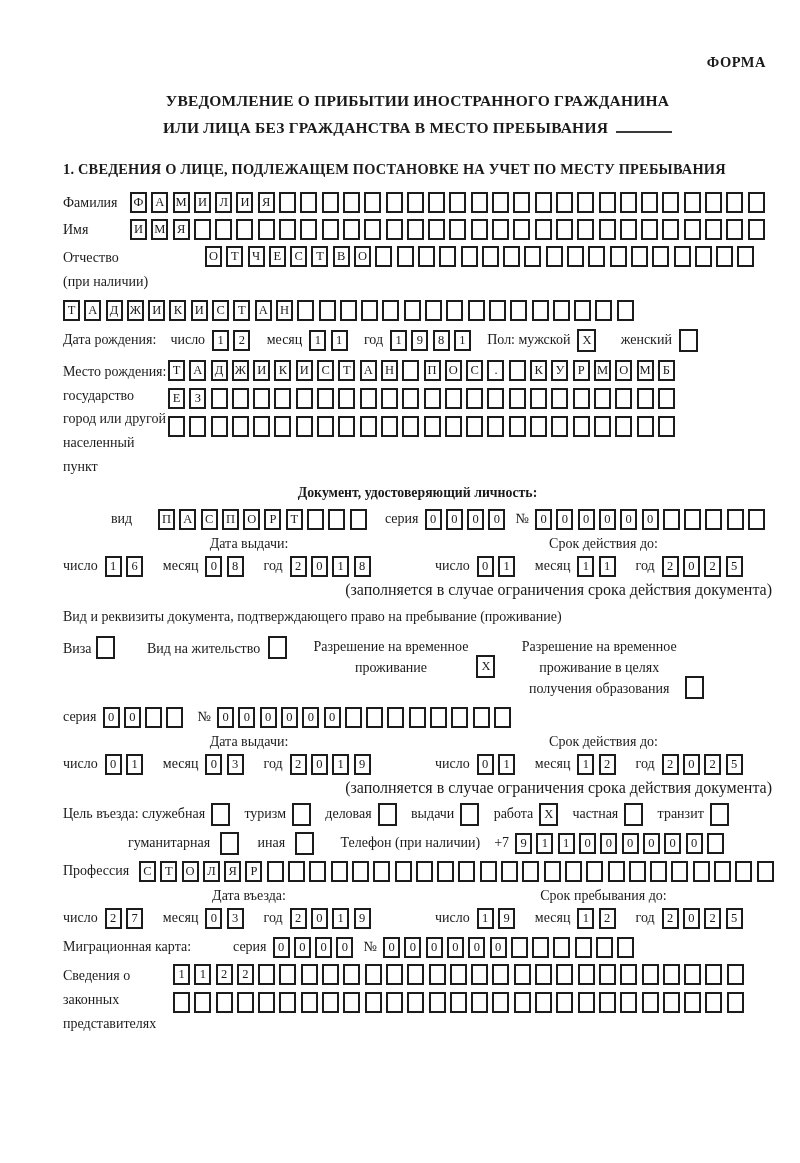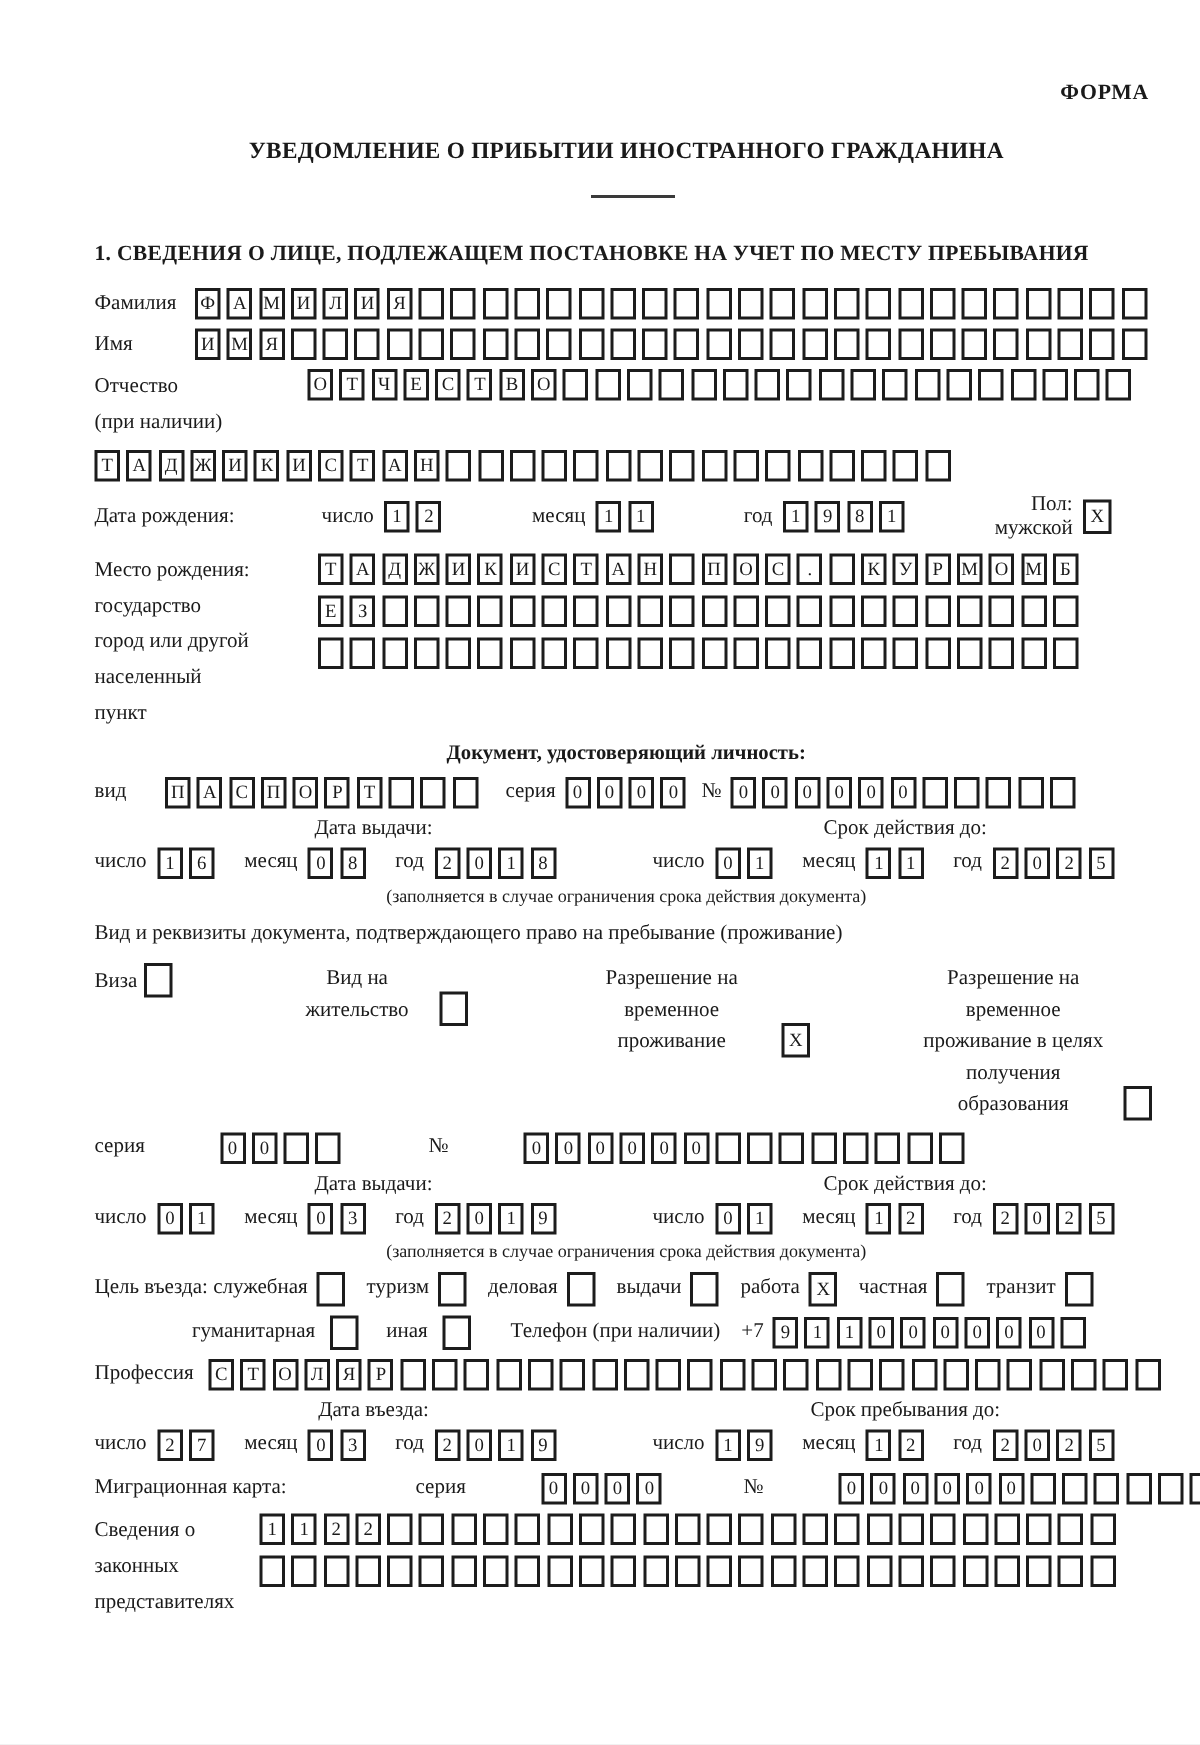--- a/index.html
+++ b/index.html
@@ -15,50 +15,50 @@
   .sec{font-weight:bold;font-size:14.4px;margin-top:20px;margin-bottom:14px;letter-spacing:.2px;}
   
   .cells{display:inline-flex;flex-wrap:nowrap;flex:0 0 auto;}
   .cell{width:13px;height:17px;border:2px solid #1c1c1c;margin-right:4.3px;display:inline-flex;
         align-items:center;justify-content:center;font-size:12.5px;background:#fff;flex:0 0 auto;}
   .cbx .cell{width:15px;height:19px;}
   
   .row{display:flex;align-items:center;margin-bottom:6px;font-size:14px;}
   .row.top{align-items:flex-start;}
   .lab{flex:0 0 auto;}
-  .lw1{width:67px;}  .lw2{width:142px;} .lw3{width:114px;} .lw4{width:105px;} .lw5{width:47px;}
+  .lw1{width:67px;}  .lw2{width:142px;} .lw3{width:114px;} .lw4{width:105px;} .lw5{width:47px;margin-left:48px;}
   .stack{line-height:1.7;}
   .boxcol .cells{display:flex;margin-bottom:7px;}
   .twocol{display:flex;font-size:14px;margin-bottom:4px;}
   .col-l{width:372px;flex:0 0 auto;}
   .col-r{flex:1;}
   .ctr{text-align:center;}
   .dg{display:inline-flex;align-items:center;text-align:right;}
   .dg .dl{margin-right:7px;}
   .dg .cells{margin-right:12px;}
-  .note-r{font-size:12px;text-align:center;margin-bottom:6px;}
+  .note-r{font-size:16px;text-align:right;margin-bottom:6px;}
   .dochead{font-weight:bold;font-size:13.8px;text-align:center;margin:4px 0 8px 0;}
   .para{font-size:14px;line-height:1.65;margin-top:4px;}
   .cb-item{display:inline-flex;align-items:flex-end;}
   .cb-item .cbx{margin-left:8px;}
   .cb-item .txt{text-align:center;line-height:1.5;}
   .gap6{margin-right:6px;} .gap10{margin-right:10px;} .gap14{margin-right:14px;}
   .gap22{margin-right:22px;} .gap28{margin-right:28px;}
-  .mt8{margin-top:8px;gap:44px;}
+  .mt8{margin-top:8px;}
 </style>
 </head>
 <body>
 
 <div class="page">
 
   <div class="forma">ФОРМА</div>
 
   <div class="title">
     <div>УВЕДОМЛЕНИЕ О ПРИБЫТИИ ИНОСТРАННОГО ГРАЖДАНИНА</div>
-    <div><span class="uline"></span></div>
+    <div><span>ИЛИ ЛИЦА БЕЗ ГРАЖДАНСТВА В МЕСТО ПРЕБЫВАНИЯ</span><span class="uline"></span></div>
   </div>
 
   <div class="sec">1. СВЕДЕНИЯ О ЛИЦЕ, ПОДЛЕЖАЩЕМ ПОСТАНОВКЕ НА УЧЕТ ПО МЕСТУ ПРЕБЫВАНИЯ</div>
 
   <div class="row">
     <span class="lab lw1">Фамилия</span>
     <span class="cells">
         <span class="cell">Ф</span>
         <span class="cell">А</span>
         <span class="cell">М</span>

